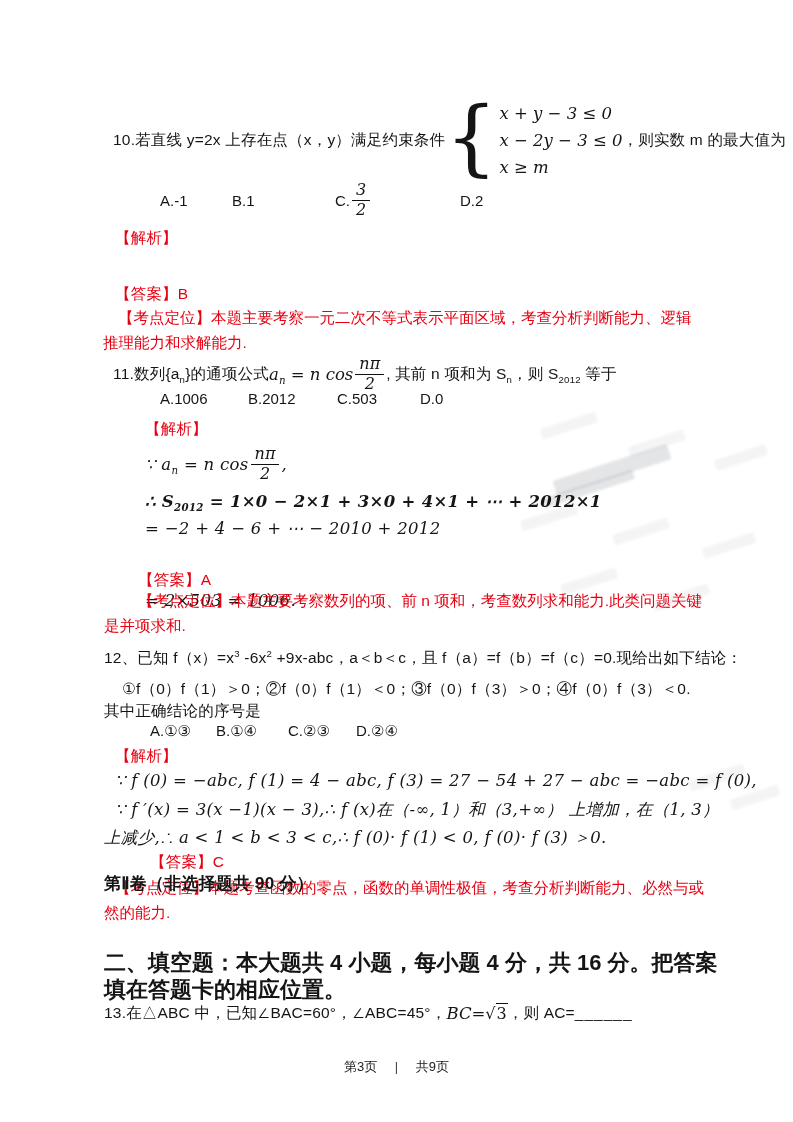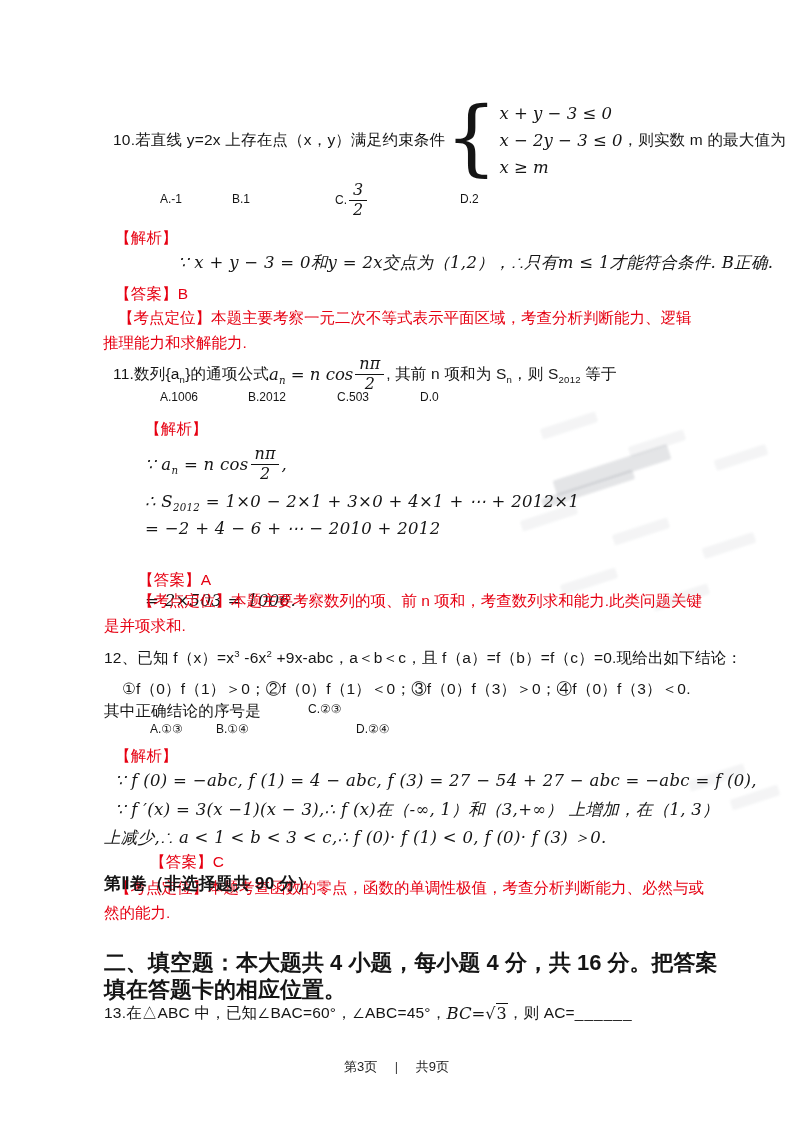--- a/index.html
+++ b/index.html
@@ -16,21 +16,21 @@
   sup{font-size:0.62em;line-height:0;}
   .row{position:absolute;display:flex;align-items:center;}
   .big-brace{font-family:"DejaVu Serif",serif;font-size:82px;font-weight:400;font-style:normal;
              line-height:82px;display:inline-block;transform:translateY(-2px);}
   .syslines{display:inline-flex;flex-direction:column;gap:2px;margin-left:2px;}
   .syslines .math{font-size:16.5px;line-height:25px;}
   .frac{display:inline-flex;flex-direction:column;align-items:center;vertical-align:middle;
         font-family:"DejaVu Serif",serif;font-style:italic;font-size:16px;line-height:1.05;margin:0 2px;}
   .frac .num{border-bottom:1.3px solid #111;padding:0 4px 1px 4px;}
   .frac .den{padding-top:1px;}
-  .opt{font-size:12px;}
+  .opt{font-size:15px;}
   .optflex{display:flex;align-items:center;}
   .radical{font-family:"DejaVu Serif",serif;font-style:normal;}
   .radicand{font-family:"DejaVu Serif",serif;border-top:1.3px solid #111;padding:0 1px;}
   .blankline{letter-spacing:1px;}
   .footer{position:absolute;left:0;width:793px;text-align:center;font-size:13px;color:#1c1c1c;}
   .footer .sep{display:inline-block;margin:0 14px;color:#444;}
   .wm{position:absolute;background:#8a8f98;opacity:0.09;transform:rotate(-18deg);
       border-radius:2px;filter:blur(1px);}
   .wm-strong{opacity:0.20;background:#7d828c;}
 </style>
@@ -68,21 +68,20 @@
   <span class="t optflex" style="left:335px;top:182px;">
     <span class="opt">C.</span>
     <span class="frac">
       <span class="num">3</span>
       <span class="den">2</span>
     </span>
   </span>
   <span class="t opt" style="left:460px;top:192px;">D.2</span>
 
   <span class="t cjk red" style="left:115px;top:228px;">【解析】</span>
-  <span class="t mathline" style="left:178px;top:252px;">∵ x + y − 3 = 0和y = 2x交点为（1,2），∴只有m ≤ 1才能符合条件. B正确.</span>
   <span class="t cjk red" style="left:115px;top:284px;">【答案】B</span>
   <div class="para red" style="left:103px;top:306px;width:600px;text-indent:15px;">【考点定位】本题主要考察一元二次不等式表示平面区域，考查分析判断能力、逻辑推理能力和求解能力.</div>
 
   <div class="row" style="left:113px;top:348px;height:52px;">
     <span class="cjk"><span>11.数列{a</span><sub>n</sub><span>}的通项公式 </span></span>
     <span class="math"><span>a</span><sub>n</sub><span> = n cos</span></span>
     <span class="frac">
       <span class="num">nπ</span>
       <span class="den">2</span>
     </span>
@@ -96,33 +95,33 @@
 
   <span class="t cjk red" style="left:145px;top:419px;">【解析】</span>
   <div class="row" style="left:145px;top:442px;height:44px;">
     <span class="mathline"><span>∵ a</span><sub>n</sub><span> = n cos</span></span>
     <span class="frac">
       <span class="num">nπ</span>
       <span class="den">2</span>
     </span>
     <span class="mathline"> ,</span>
   </div>
-  <span class="t mathline" style="left:145px;top:492px;"><span>∴ S</span><sub>2012</sub><span> = 1×0 − 2×1 + 3×0 + 4×1 + ⋯ + 2012×1</span></span>
+  <span class="t mathline" style="left:145px;top:492px;font-weight:bold;"><span>∴ S</span><sub>2012</sub><span> = 1×0 − 2×1 + 3×0 + 4×1 + ⋯ + 2012×1</span></span>
   <span class="t mathline" style="left:145px;top:519px;">= −2 + 4 − 6 + ⋯ − 2010 + 2012</span>
   <span class="t mathline" style="left:145px;top:546px;margin-top:45px;">= 2×503 = 1006.</span>
   <span class="t cjk red" style="left:138px;top:570px;">【答案】A</span>
   <div class="para red" style="left:104px;top:589px;width:612px;text-indent:34px;">【考点定位】本题主要考察数列的项、前 n 项和，考查数列求和能力.此类问题关键是并项求和.</div>
 
   <span class="t cjk" style="left:104px;top:648px;"><span>12、已知 f（x）=x</span><sup>3</sup><span> -6x</span><sup>2</sup><span> +9x-abc，a＜b＜c，且 f（a）=f（b）=f（c）=0.现给出如下结论：</span></span>
   <span class="t cjk" style="left:122px;top:679px;">①f（0）f（1）＞0；②f（0）f（1）＜0；③f（0）f（3）＞0；④f（0）f（3）＜0.</span>
   <span class="t cjk" style="left:104px;top:701px;">其中正确结论的序号是</span>
 
   <span class="t opt" style="left:150px;top:722px;">A.①③</span>
   <span class="t opt" style="left:216px;top:722px;">B.①④</span>
-  <span class="t opt" style="left:288px;top:702px;margin-left:20px;">C.②③</span>
+  <span class="t opt" style="left:288px;top:722px;">C.②③</span>
   <span class="t opt" style="left:356px;top:722px;">D.②④</span>
 
   <span class="t cjk red" style="left:115px;top:746px;">【解析】</span>
   <span class="t mathline" style="left:115px;top:771px;">∵ f (0) = −abc, f (1) = 4 − abc, f (3) = 27 − 54 + 27 − abc = −abc = f (0),</span>
   <span class="t mathline" style="left:115px;top:799px;">∵ f ′(x) = 3(x −1)(x − 3),∴ f (x)在（-∞, 1）和（3,+∞） 上增加，在（1, 3）</span>
   <span class="t mathline" style="left:104px;top:827px;">上减少,∴ a &lt; 1 &lt; b &lt; 3 &lt; c,∴ f (0)· f (1) &lt; 0, f (0)· f (3) ＞0.</span>
   <span class="t cjk red" style="left:115px;top:852px;margin-left:35px;">【答案】C</span>
   <div class="para red" style="left:104px;top:876px;width:608px;text-indent:11px;">【考点定位】本题考查函数的零点，函数的单调性极值，考查分析判断能力、必然与或然的能力.</div>
 
   <span class="t cjk bold" style="left:104px;top:872px;font-size:17px;">第Ⅱ卷（非选择题共 90 分）</span>

